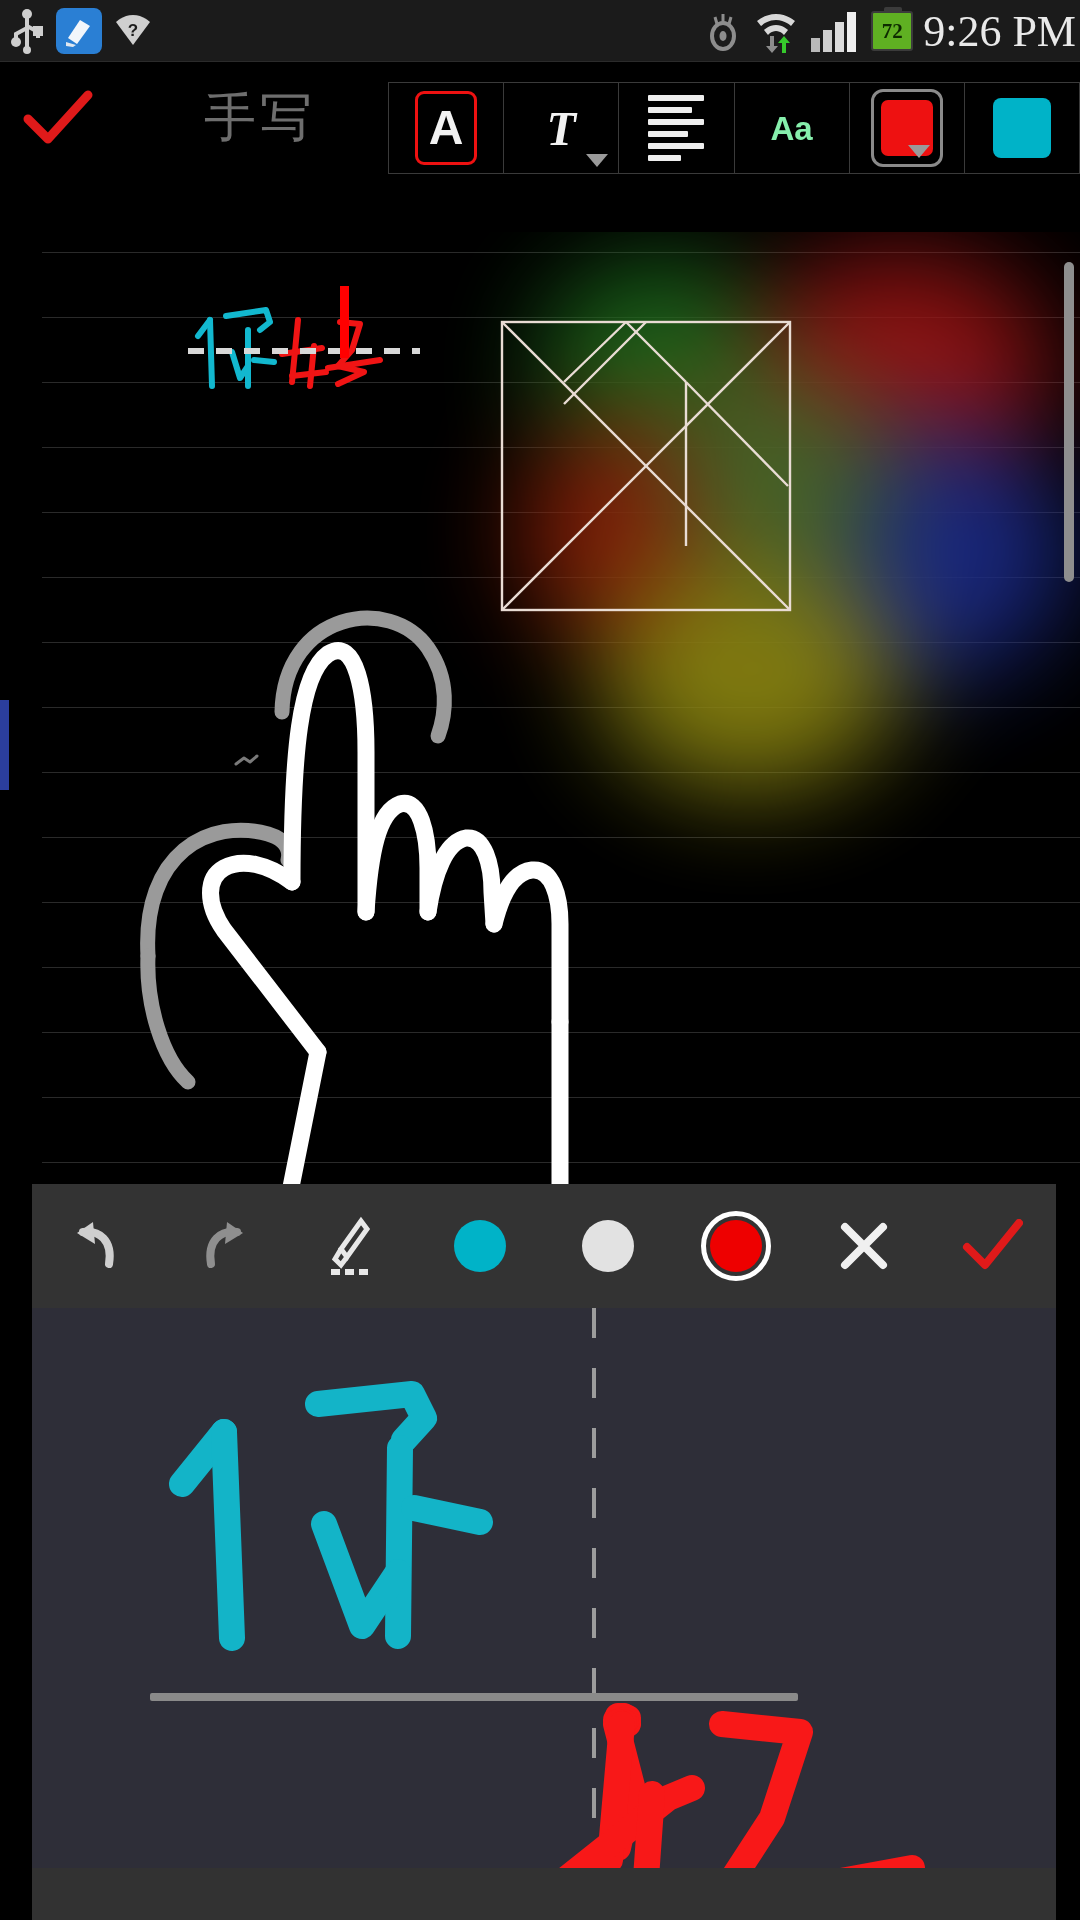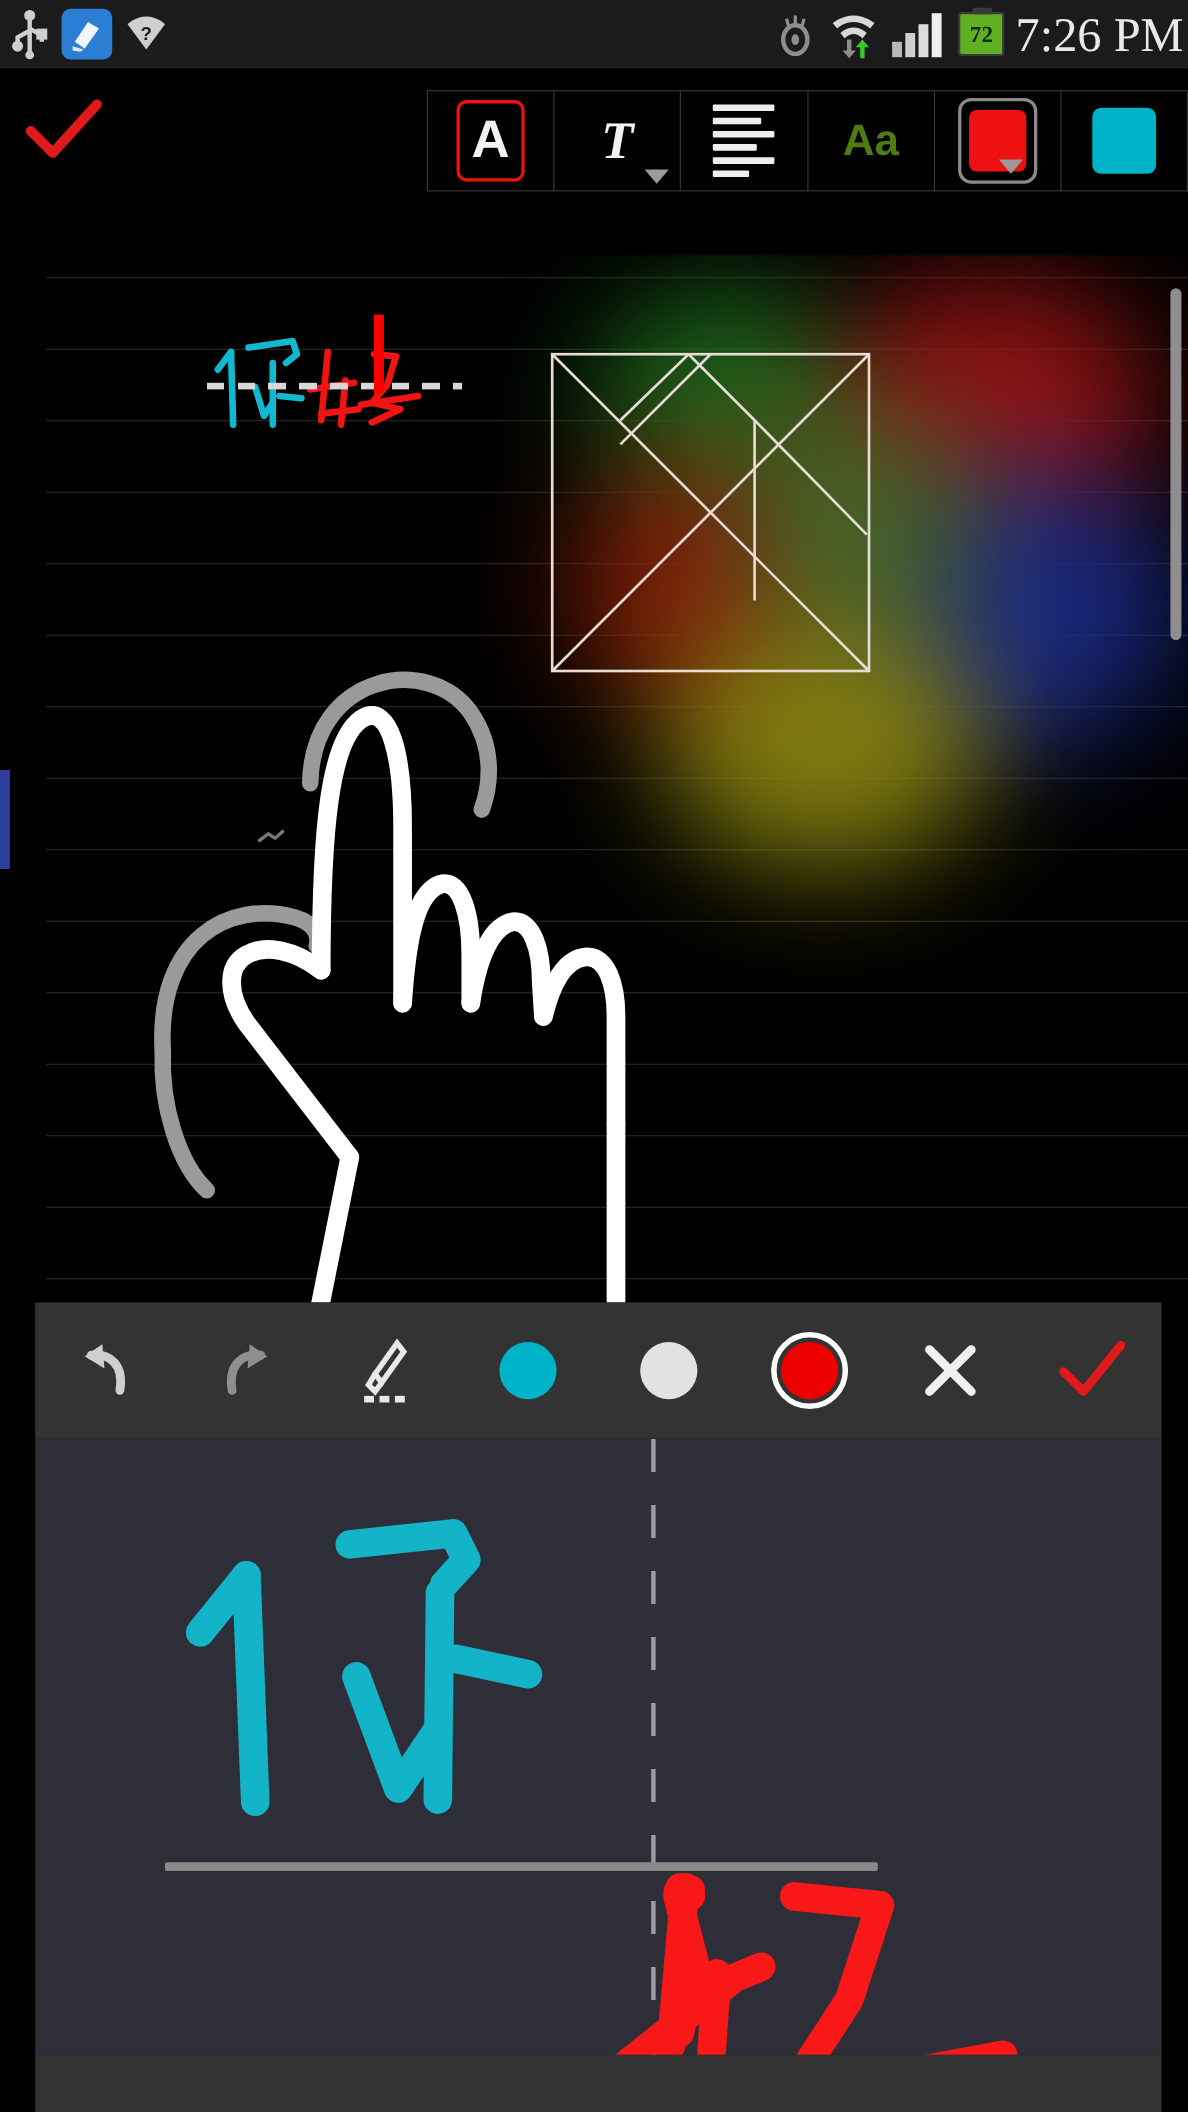--- a/index.html
+++ b/index.html
@@ -49,21 +49,21 @@
   .tbtn{
     flex:1 1 0; position:relative; display:flex; align-items:center; justify-content:center;
     border-right:1px solid #3a3a3a; border-bottom:1px solid #3a3a3a;
   }
   .tbtn .sel-box{
     width:62px;height:74px;border:3px solid #ee1111;border-radius:9px;
     display:flex;align-items:center;justify-content:center;
   }
   .glyphA{ color:#f2f2f2; font-size:48px; font-weight:bold; line-height:1; }
   .glyphT{ color:#f2f2f2; font-size:48px; font-style:italic; font-family:"Liberation Serif",serif; font-weight:bold;}
-  .glyphAa{ color:#4d7c0f; font-size:40px; font-weight:bold; line-height:1;}
+  .glyphAa{ color:#86efac; font-size:33px; font-weight:bold; line-height:1;}
   .caret-dn{
     position:absolute; right:10px; bottom:6px; width:0;height:0;
     border-left:11px solid transparent;border-right:11px solid transparent;border-top:13px solid #9a9a9a;
   }
   .align-ico{ width:56px; }
   .align-ico i{ display:block; height:6px; background:#eee; margin-bottom:6px; border-radius:1px;}
   .align-ico i:nth-child(1){width:100%}
   .align-ico i:nth-child(2){width:78%}
   .align-ico i:nth-child(3){width:100%}
   .align-ico i:nth-child(4){width:70%}
@@ -193,30 +193,31 @@
       <svg class="sb-ico" width="52" height="46" viewBox="0 0 52 46">
         <rect x="2" y="30" width="9" height="14" fill="#b9b9b9"></rect>
         <rect x="14" y="22" width="9" height="22" fill="#cfcfcf"></rect>
         <rect x="26" y="14" width="9" height="30" fill="#dcdcdc"></rect>
         <rect x="38" y="4" width="9" height="40" fill="#efefef"></rect>
       </svg>
       <div class="batt">
         <div class="cap"></div>
         <span>72</span>
       </div>
-      <div class="clock">7:26 PM</div>
+      <div class="clock">9:26 PM</div>
     </div>
   </div>
 
   <div class="topbar">
     <div class="tb-check">
       <svg width="72" height="58" viewBox="0 0 72 58">
         <path d="M6 30 L26 50 L66 6" stroke="#e01a1a" stroke-width="9" fill="none" stroke-linecap="round" stroke-linejoin="round"></path>
       </svg>
     </div>
+    <div class="tb-title">手写</div>
 
     <div class="tb-tools">
       <div class="tbtn">
         <div class="sel-box">
           <span class="glyphA">A</span>
         </div>
       </div>
       <div class="tbtn">
         <span class="glyphT">T</span>
         <span class="caret-dn"></span>

